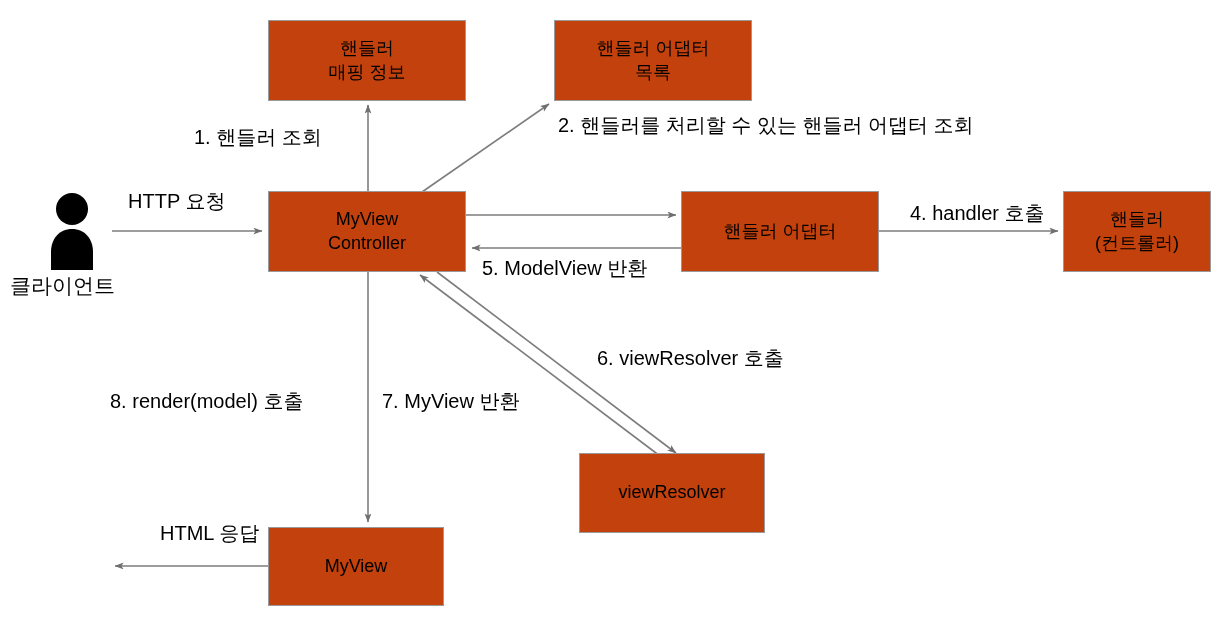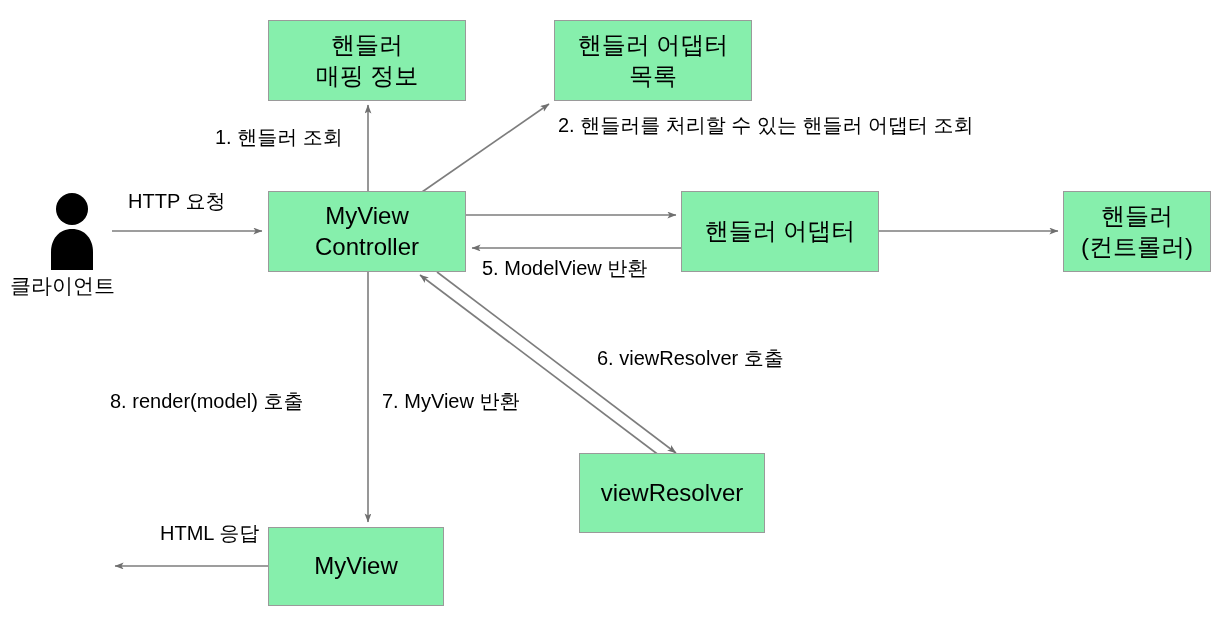--- a/index.html
+++ b/index.html
@@ -19,28 +19,28 @@
     position: absolute;
     left: 0;
     top: 0;
     width: 1227px;
     height: 624px;
     pointer-events: none;
   }
   .node {
     position: absolute;
     box-sizing: border-box;
-    background: #86efac;
+    background: #c2410c;
     border: 1px solid #9a9a9a;
     display: flex;
     align-items: center;
     justify-content: center;
     text-align: center;
     color: #000000;
-    font-size: 24px;
+    font-size: 18px;
     line-height: 1.28;
     white-space: pre-line;
     z-index: 2;
   }
   .edge-label {
     position: absolute;
     color: #000000;
     font-size: 20px;
     line-height: 1.2;
     white-space: nowrap;
@@ -115,25 +115,26 @@
 
   <div class="node" style="left:1063px; top:191px; width:148px; height:81px;">핸들러
 (컨트롤러)</div>
 
   <div class="node" style="left:579px; top:453px; width:186px; height:80px;">viewResolver</div>
 
   <div class="node" style="left:268px; top:527px; width:176px; height:79px;">MyView</div>
 
   <div class="edge-label" style="left:128px; top:189px;">HTTP 요청</div>
 
-  <div class="edge-label" style="left:194px; top:125px;margin-left:21px;">1. 핸들러 조회</div>
+  <div class="edge-label" style="left:194px; top:125px;">1. 핸들러 조회</div>
 
   <div class="edge-label" style="left:558px; top:113px;">2. 핸들러를 처리할 수 있는 핸들러 어댑터 조회</div>
 
 
+  <div class="edge-label" style="left:910px; top:201px;">4. handler 호출</div>
 
   <div class="edge-label" style="left:482px; top:256px;">5. ModelView 반환</div>
 
   <div class="edge-label" style="left:597px; top:346px;">6. viewResolver 호출</div>
 
   <div class="edge-label" style="left:382px; top:389px;">7. MyView 반환</div>
 
   <div class="edge-label" style="left:110px; top:389px;">8. render(model) 호출</div>
 
   <div class="edge-label" style="left:128px; top:521px;margin-left:32px;">HTML 응답</div>

